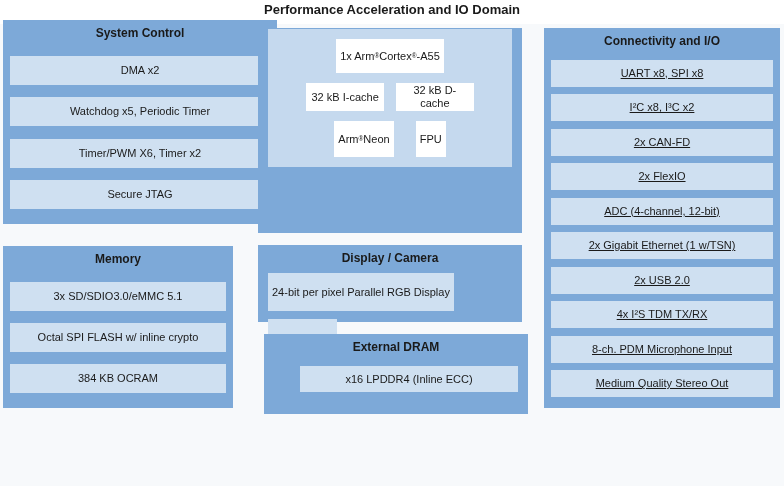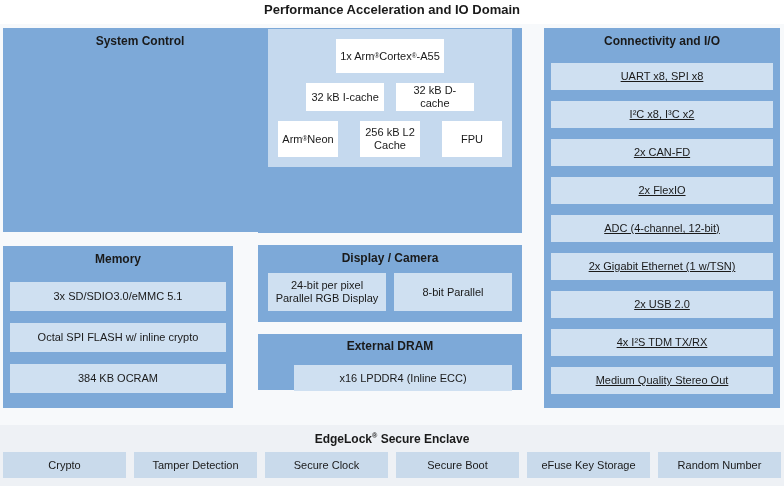--- a/index.html
+++ b/index.html
@@ -39,31 +39,31 @@
   .wbox {
     background:#ffffff; display:flex; align-items:center; justify-content:center;
     text-align:center; font-size:11px; line-height:13px; padding:0 4px; box-sizing:border-box;
   }
   .cpu-top { height:34px; }
   .cpu-row2 { display:flex; gap:12px; }
   .cpu-row2 .wbox { flex:1 1 0; height:28px; }
   .cpu-row3 { display:flex; gap:22px; }
   .cpu-row3 .wbox { flex:1 1 0; height:36px; }
   
-  .hrow { display:flex; flex-direction:row; gap:8px; padding:4px 10px 0; flex:1 1 auto; align-items:flex-start; }
+  .hrow { display:flex; flex-direction:column; gap:8px; padding:4px 10px 0; flex:1 1 auto; align-items:flex-start; }
   .hrow .box { flex:1 1 0; min-height:38px; }
   
   .drow { padding:8px 10px 0;margin-left:26px; }
   .drow .box { min-height:26px; }
   
-  #p-system  { left:3px;   top:28px;  width:274px; height:204px; }
+  #p-system  { left:3px;   top:20px;  width:274px; height:204px; }
   #p-memory  { left:3px;   top:246px; width:230px; height:162px; }
   #p-cpu     { left:258px; top:28px;  width:264px; height:205px; }
   #p-display { left:258px; top:245px; width:264px; height:77px; }
-  #p-dram    { left:258px; top:334px; width:264px; height:56px;justify-content:center; }
+  #p-dram    { left:264px; top:334px; width:264px; height:80px; }
   #p-conn    { left:544px; top:28px;  width:236px; height:380px; }
   
   .strip {
     position:absolute; left:0; top:425px; width:784px; height:61px;
     background:#eef1f5; box-sizing:border-box;
   }
   .strip-title { text-align:center; font-weight:bold; font-size:12px; padding-top:7px; }
   .strip-items { display:flex; gap:8px; padding:6px 3px 0; }
   .gbox {
     flex:1 1 0; min-height:26px; background:#c9daeb;
@@ -74,20 +74,27 @@
 </style>
 </head>
 <body>
 
 <div class="stage">
   <div class="title-band"></div>
   <div class="page-title">Performance Acceleration and IO Domain</div>
 
   <section class="panel" id="p-system">
     <div class="panel-title">System Control</div>
+    <div class="items h29">
+
+    <div class="box">DMA x2</div>
+        <div class="box">Watchdog x5, Periodic Timer</div>
+        <div class="box">Timer/PWM X6, Timer x2</div>
+        <div class="box">Secure JTAG</div>
+      </div>
   </section>
 
   <section class="panel" id="p-memory">
     <div class="panel-title">Memory</div>
     <div class="items h29">
 
     <div class="box">3x SD/SDIO3.0/eMMC 5.1</div>
         <div class="box">Octal SPI FLASH w/ inline crypto</div>
         <div class="box">384 KB OCRAM</div>
       </div>
@@ -97,21 +104,20 @@
     <div class="cpu-inner">
       <div class="wbox cpu-top">1x Arm<sup>®</sup> Cortex<sup>®</sup>-A55</div>
       <div class="cpu-row2">
 
       <div class="wbox">32 kB I-cache</div>
           <div class="wbox">32 kB D-cache</div>
         </div>
       <div class="cpu-row3">
 
       <div class="wbox">Arm<sup>®</sup> Neon</div>
-          <div class="wbox">256 kB L2 Cache</div>
           <div class="wbox">FPU</div>
         </div>
     </div>
   </section>
 
   <section class="panel" id="p-display">
     <div class="panel-title">Display / Camera</div>
     <div class="hrow">
 
     <div class="box">24-bit per pixel Parallel RGB Display</div>
@@ -132,29 +138,18 @@
     <div class="items h27">
 
     <div class="box">UART x8, SPI x8</div>
         <div class="box">I²C x8, I³C x2</div>
         <div class="box">2x CAN-FD</div>
         <div class="box">2x FlexIO</div>
         <div class="box">ADC (4-channel, 12-bit)</div>
         <div class="box">2x Gigabit Ethernet (1 w/TSN)</div>
         <div class="box">2x USB 2.0</div>
         <div class="box">4x I²S TDM TX/RX</div>
+        <div class="box">8-ch. PDM Microphone Input</div>
         <div class="box">Medium Quality Stereo Out</div>
       </div>
   </section>
 
-  <footer class="strip">
-    <div class="strip-title">EdgeLock<sup>®</sup> Secure Enclave</div>
-    <div class="strip-items">
-
-    <div class="gbox">Crypto</div>
-        <div class="gbox">Tamper Detection</div>
-        <div class="gbox">Secure Clock</div>
-        <div class="gbox">Secure Boot</div>
-        <div class="gbox">eFuse Key Storage</div>
-        <div class="gbox">Random Number</div>
-      </div>
-  </footer>
 </div>
 
 </body></html>

